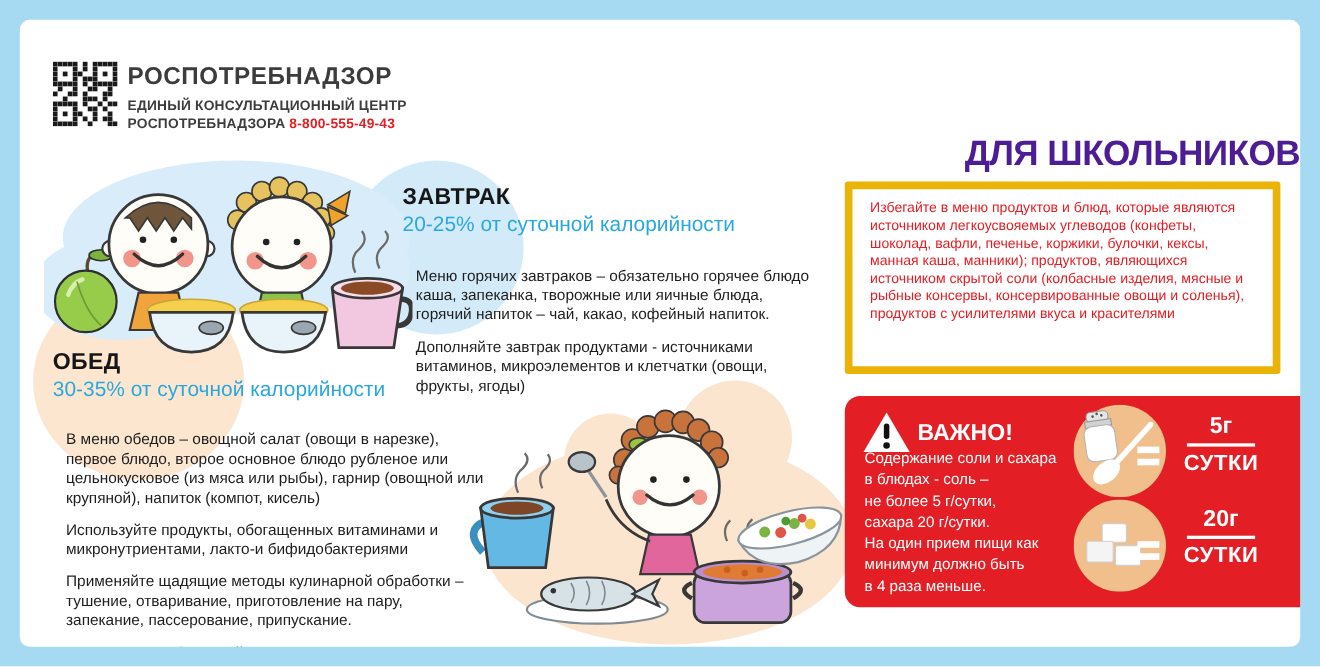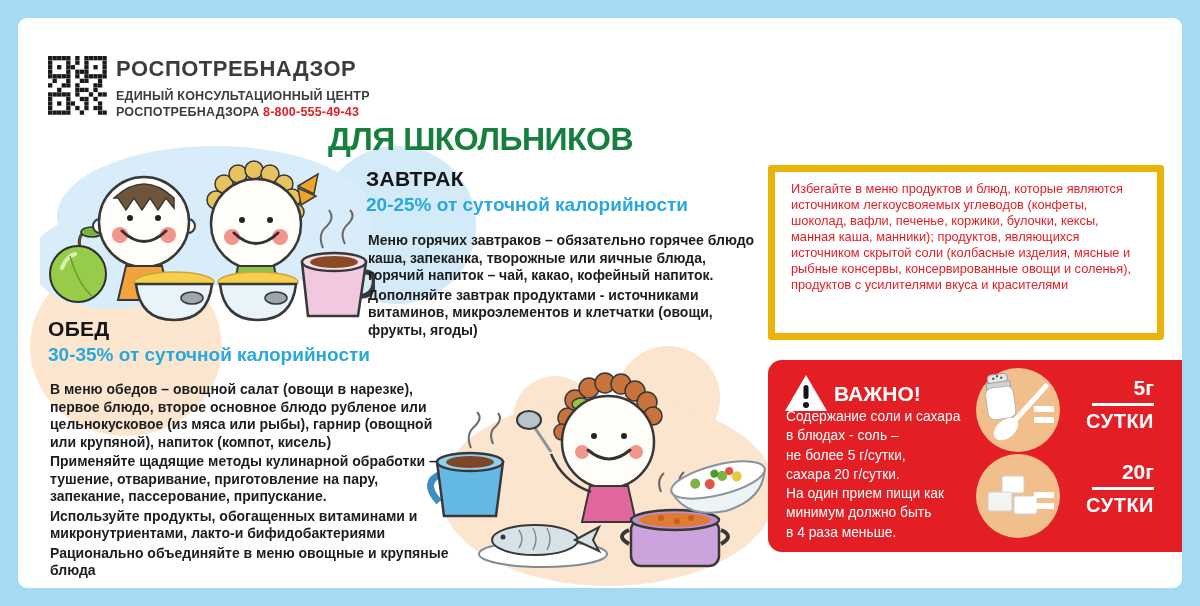--- a/index.html
+++ b/index.html
@@ -7,35 +7,35 @@
   .poster{position:absolute;left:18px;top:18px;width:1164px;height:570px;background:#ffffff;border-radius:9px;overflow:hidden;}
   .abs{position:absolute;}
   .blob{position:absolute;border-radius:50%;}
   
   .brand{left:98px;top:38px;font-size:22px;font-weight:bold;color:#3c3c3c;letter-spacing:.5px;}
   .brand-sub{left:98px;top:70px;font-size:12.5px;font-weight:bold;color:#3c3c3c;line-height:16px;letter-spacing:.2px;}
   .phone{color:#e31e24;}
   
   .banner{left:310px;top:43px;width:854px;height:56px;background:#29a8e0;display:flex;align-items:center;justify-content:center;}
   .banner-title{color:#fff;font-size:33px;font-weight:bold;letter-spacing:-.5px;white-space:nowrap;}
-  .poster-subtitle{left:310px;top:103px;width:854px;text-align:left;color:#15803d;font-size:32px;font-weight:bold;letter-spacing:-.5px;}
+  .poster-subtitle{left:310px;top:103px;width:854px;text-align:right;color:#4c1d95;font-size:32px;font-weight:bold;letter-spacing:-.5px;}
   
   .sec-title{font-size:21px;font-weight:bold;color:#161616;letter-spacing:.3px;}
-  .sec-share{font-size:19px;color:#29a8e0;font-weight:bold;}
+  .sec-share{font-size:19px;color:#29a8e0;font-weight:normal;}
   .sec-body{font-size:14px;line-height:17.5px;color:#1d1d1d;}
-  .sec-body p{margin:2px;font-weight:bold;}
+  .sec-body p{margin:12px;}
   
   .avoid-box{left:750px;top:147px;width:396px;height:175px;background:#fff;border:7px solid #eab308;border-radius:3px;box-sizing:border-box;overflow:hidden;}
   .avoid-text{margin:9px 16px;font-size:12.8px;line-height:16px;color:#e31e24;}
   
   .imp-box{left:750px;top:342px;width:396px;height:192px;background:#e31e24;border-radius:14px;overflow:hidden;padding-left:40px;}
   .imp-title{position:absolute;left:66px;top:22px;color:#fff;font-size:21px;font-weight:bold;}
   .imp-text{position:absolute;left:18px;top:47px;color:#fff;font-size:13.8px;line-height:19.3px;white-space:pre-line;}
   .imp-circle{position:absolute;width:84px;height:84px;}
-  .daily{position:absolute;width:88px;text-align:right;color:#fff;font-weight:bold;}
+  .daily{position:absolute;width:88px;text-align:center;color:#fff;font-weight:bold;}
   .daily .amt{font-size:21px;padding-bottom:3px;border-bottom:3px solid #fff;display:inline-block;min-width:62px;}
   .daily .unit{font-size:20px;padding-top:4px;letter-spacing:.5px;}
   .footer-link{top:543px;left:0;width:1145px;text-align:right;color:#29a8e0;font-size:13.5px;}
   svg{display:block;}
 </style>
 </head>
 <body>
 
 <div class="frame">
   <div class="poster">
@@ -219,22 +219,22 @@
     <div class="abs sec-share" style="left:348px;top:176px;">20-25% от суточной калорийности</div>
     <div class="abs sec-body" style="left:348px;top:212px;width:392px;">
       <p>Меню горячих завтраков – обязательно горячее блюдо каша, запеканка, творожные или яичные блюда, горячий напиток – чай, какао, кофейный напиток.</p>
       <p>Дополняйте завтрак продуктами - источниками витаминов, микроэлементов и клетчатки (овощи, фрукты, ягоды)</p>
     </div>
 
     <div class="abs sec-title" style="left:30px;top:299px;">ОБЕД</div>
     <div class="abs sec-share" style="left:30px;top:326px;">30-35% от суточной калорийности</div>
     <div class="abs sec-body" style="left:30px;top:361px;width:404px;">
       <p>В меню обедов – овощной салат (овощи в нарезке), первое блюдо, второе основное блюдо рубленое или цельнокусковое (из мяса или рыбы), гарнир (овощной или крупяной), напиток (компот, кисель)</p>
+      <p>Используйте продукты, обогащенных витаминами и микронутриентами, лакто-и бифидобактериями</p>
       <p>Применяйте щадящие методы кулинарной обработки – тушение, отваривание, приготовление на пару, запекание, пассерование, припускание.</p>
-      <p>Используйте продукты, обогащенных витаминами и микронутриентами, лакто-и бифидобактериями</p>
       <p>Рационально объединяйте в меню овощные и крупяные блюда</p>
     </div>
 
     <svg class="abs" style="left:405px;top:322px;" width="355" height="252" viewBox="0 0 355 252">
       <circle cx="245" cy="58" r="52" fill="#fbe5cf"></circle>
       <circle cx="132" cy="78" r="42" fill="#fbe5cf"></circle>
       <ellipse cx="185" cy="152" rx="168" ry="94" fill="#fbe5cf"></ellipse>
 
       <g>
         <path d="M48 108 q-6 -14 4 -22 q8 -8 2 -14" stroke="#6a6a6a" stroke-width="2" fill="none"></path>

